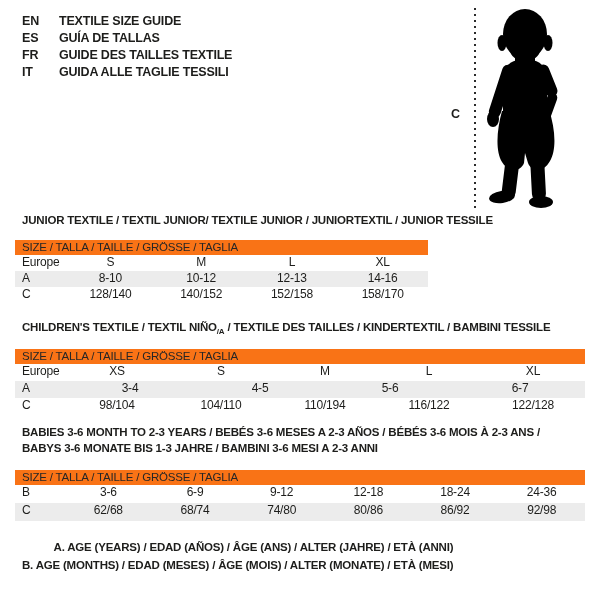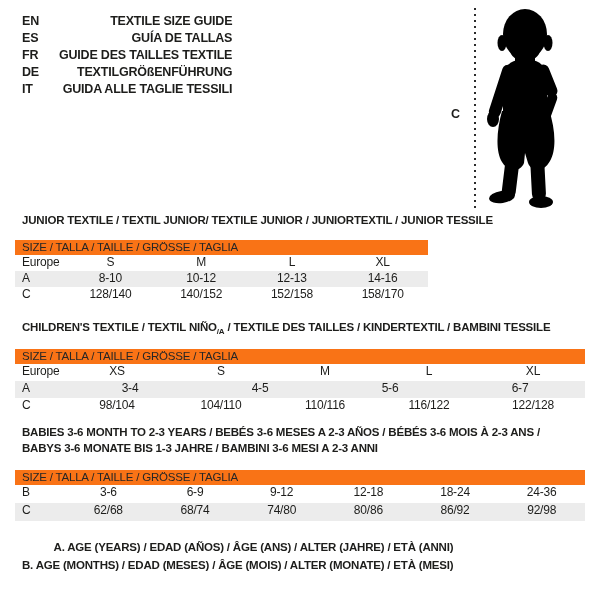--- a/index.html
+++ b/index.html
@@ -5,21 +5,21 @@
   html,body { margin:0; padding:0; background:#fff; }
   .stage {
     position:relative; width:600px; height:600px; background:#ffffff;
     font-family:"Liberation Sans", sans-serif; color:#1d1d1b; overflow:hidden;
     letter-spacing:-0.2px;
   }
   .abs { position:absolute; }
 
   
   .lang-block { top:13px; left:22px; }
-  .lang-row { display:flex; line-height:17px; font-weight:bold; font-size:12.5px;justify-content:space-between; }
+  .lang-row { display:flex; line-height:17px; font-weight:bold; font-size:12.5px; }
   .lang-code { width:37px; flex:0 0 37px; }
 
   
   .measure-line {
     left:474px; top:8px; width:2px; height:201px;
     background-image:repeating-linear-gradient(to bottom,#2b2b2b 0px,#2b2b2b 2.5px,transparent 2.5px,transparent 6px);
   }
   .height-marker { left:451px; top:107px; font-weight:bold; font-size:12.5px; }
 
   
@@ -53,24 +53,20 @@
       <span class="lang-code">EN</span>
       <span class="lang-text">TEXTILE SIZE GUIDE</span>
     </div>
     <div class="lang-row">
       <span class="lang-code">ES</span>
       <span class="lang-text">GUÍA DE TALLAS</span>
     </div>
     <div class="lang-row">
       <span class="lang-code">FR</span>
       <span class="lang-text">GUIDE DES TAILLES TEXTILE</span>
-    </div>
-    <div class="lang-row">
-      <span class="lang-code">DE</span>
-      <span class="lang-text">TEXTILGRÖßENFÜHRUNG</span>
     </div>
     <div class="lang-row">
       <span class="lang-code">IT</span>
       <span class="lang-text">GUIDA ALLE TAGLIE TESSILI</span>
     </div>
   </div>
 
   <span class="abs height-marker">C</span>
   <div class="abs measure-line"></div>
   <svg class="abs" style="left:479px; top:7px;" width="93" height="202" viewBox="0 0 93 202" aria-hidden="true">
@@ -139,21 +135,21 @@
       <span class="lbl">A</span>
       <span class="cell">3-4</span>
       <span class="cell">4-5</span>
       <span class="cell">5-6</span>
       <span class="cell">6-7</span>
     </div>
     <div class="row">
       <span class="lbl">C</span>
       <span class="cell">98/104</span>
       <span class="cell">104/110</span>
-      <span class="cell">110/116</span>
+      <span class="cell">110/194</span>
       <span class="cell">116/122</span>
       <span class="cell">122/128</span>
     </div>
   </div>
 
   <div class="abs tbl-title" style="left:22px; top:426px;">BABIES 3-6 MONTH TO 2-3 YEARS / BEBÉS 3-6 MESES A 2-3 AÑOS / BÉBÉS 3-6 MOIS À 2-3 ANS /</div>
   <div class="abs tbl-title" style="left:22px; top:442px;">BABYS 3-6 MONATE BIS 1-3 JAHRE / BAMBINI 3-6 MESI A 2-3 ANNI</div>
 
   <div class="abs size-table t3" style="left:15px; top:470px; width:570px;">
     <div class="bar">SIZE / TALLA / TAILLE / GRÖSSE / TAGLIA</div>

